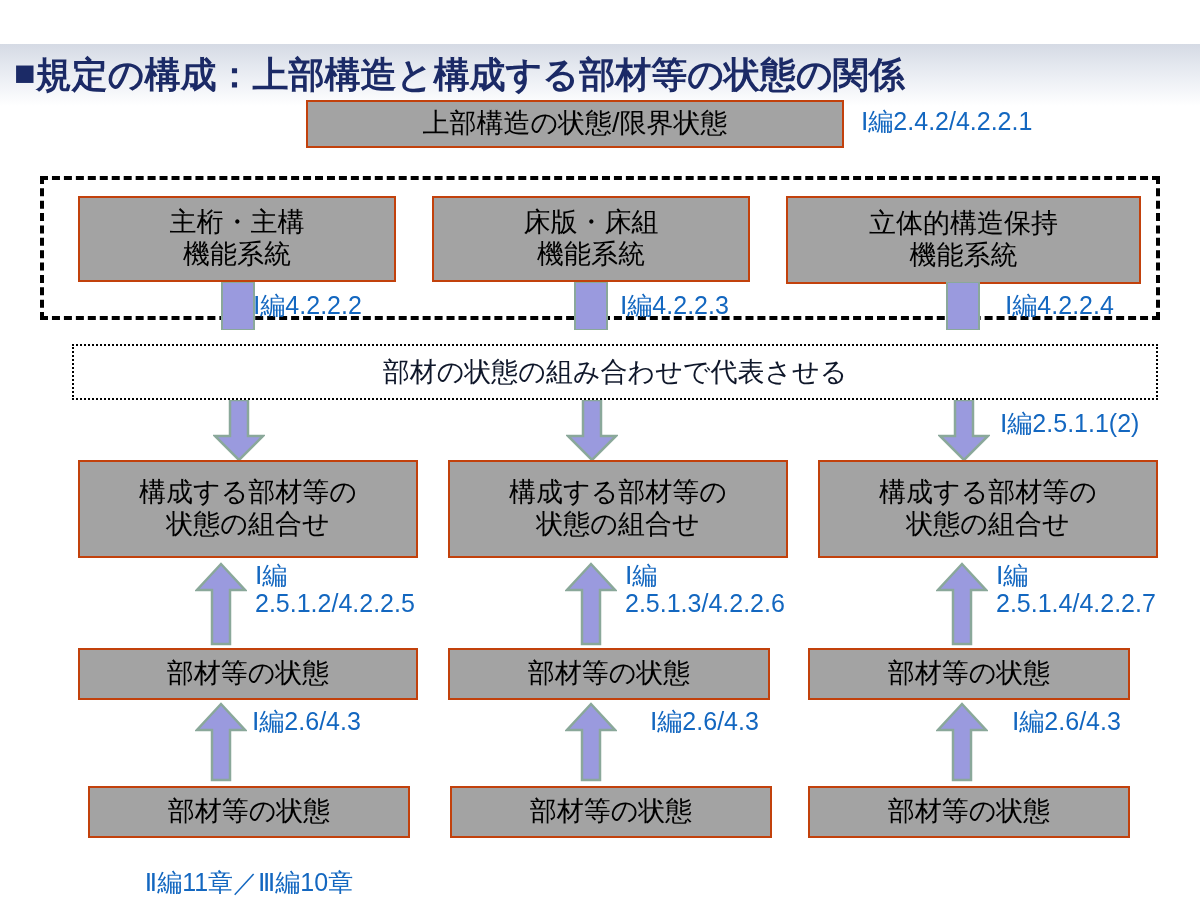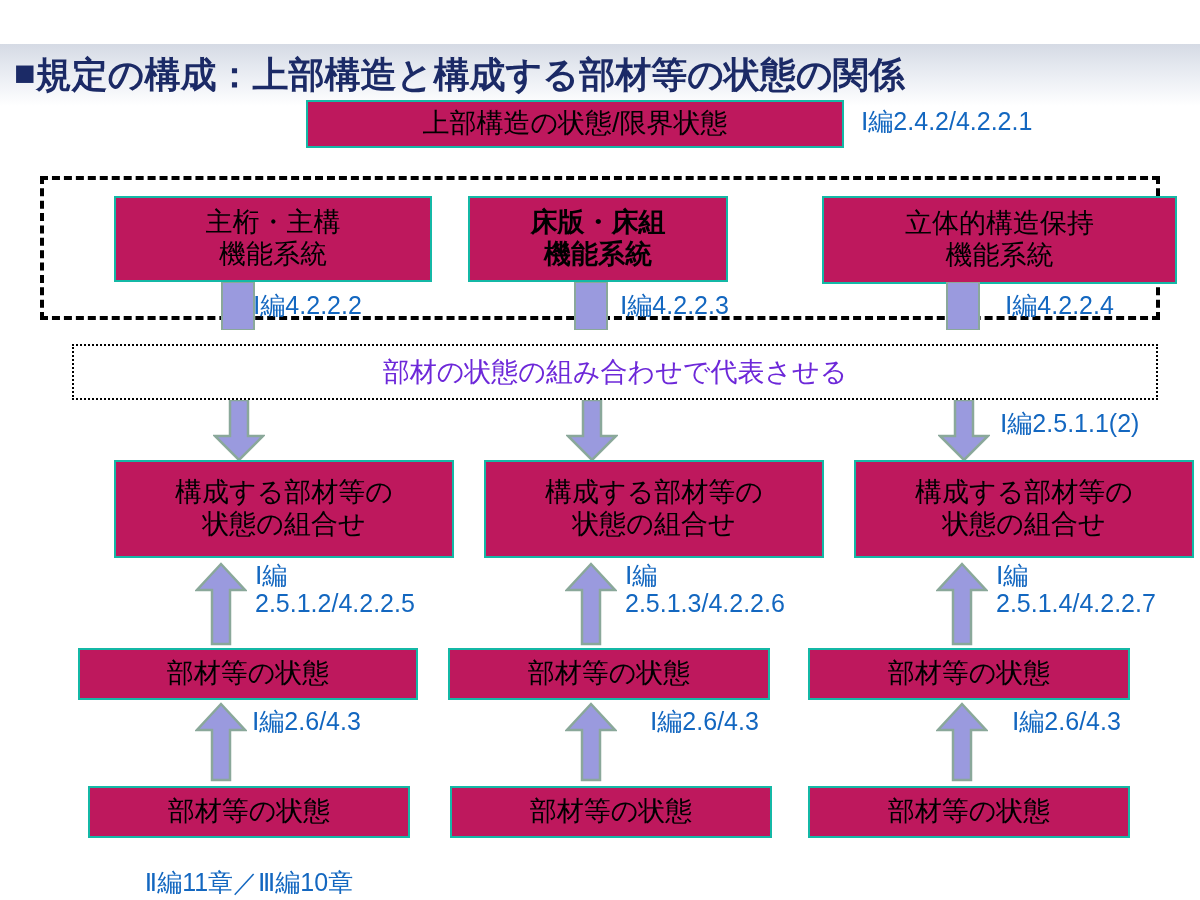--- a/index.html
+++ b/index.html
@@ -22,48 +22,48 @@
     position:absolute;left:14px;top:1px;
     font-size:36px;font-weight:bold;color:#1b2a66;
     letter-spacing:0px;white-space:nowrap;
     line-height:56px;
   }
   .sq{display:inline-block;vertical-align:0.06em;}
 
   
   .box{
     position:absolute;
-    border:2px solid #14b8a6;
-    background:#be185d;
+    border:2px solid #c2410c;
+    background:#a3a3a3;
     box-sizing:border-box;
     display:flex;align-items:center;justify-content:center;
     text-align:center;
     color:#000000;
     font-size:27px;
     line-height:1.18;
     white-space:pre-line;
     font-family:"Liberation Sans","DejaVu Sans",sans-serif;
   }
-  .box.two-line{font-size:27px;margin-left:36px;}
+  .box.two-line{font-size:27px;}
 
   
   .dash-frame{
     position:absolute;
     border:4px dashed #000000;
     box-sizing:border-box;
     background:transparent;
   }
   
   .dot-box{
     position:absolute;
     border:2px dotted #000000;
     box-sizing:border-box;
     background:#ffffff;
     display:flex;align-items:center;justify-content:center;
-    font-size:27px;color:#6d28d9;
+    font-size:27px;color:#0f172a;
   }
 
   
   .ref{
     position:absolute;
     color:#1367c0;
     font-size:25px;
     line-height:1.1;
     white-space:pre-line;
     font-family:"Liberation Sans","DejaVu Sans",sans-serif;
@@ -83,21 +83,21 @@
     <div class="header-title"><span class="sq">■</span><span>規定の構成：上部構造と構成する部材等の状態の関係</span></div>
   </div>
 
   <div class="box" style="left:306px;top:100px;width:538px;height:48px;">上部構造の状態/限界状態</div>
   <div class="ref" style="left:861px;top:108px;text-align:center;">Ⅰ編2.4.2/4.2.2.1</div>
 
   <div class="dash-frame" style="left:40px;top:176px;width:1120px;height:144px;"></div>
 
   <div class="box two-line" style="left:78px;top:196px;width:318px;height:86px;">主桁・主構
 機能系統</div>
-  <div class="box two-line" style="left:432px;top:196px;width:260px;height:86px;font-weight:bold;">床版・床組
+  <div class="box two-line" style="left:432px;top:196px;width:318px;height:86px;">床版・床組
 機能系統</div>
   <div class="box two-line" style="left:786px;top:196px;width:355px;height:88px;">立体的構造保持
 機能系統</div>
 
   <div class="arrow" style="left:221px;top:282px;">
     <svg width="34" height="48" viewBox="0 0 34 48">
         <rect x="1" y="0" width="32" height="48" fill="#9a9ade" stroke="#8aa89a" stroke-width="2"></rect>
       </svg>
   </div>
   <div class="arrow" style="left:574px;top:282px;">

